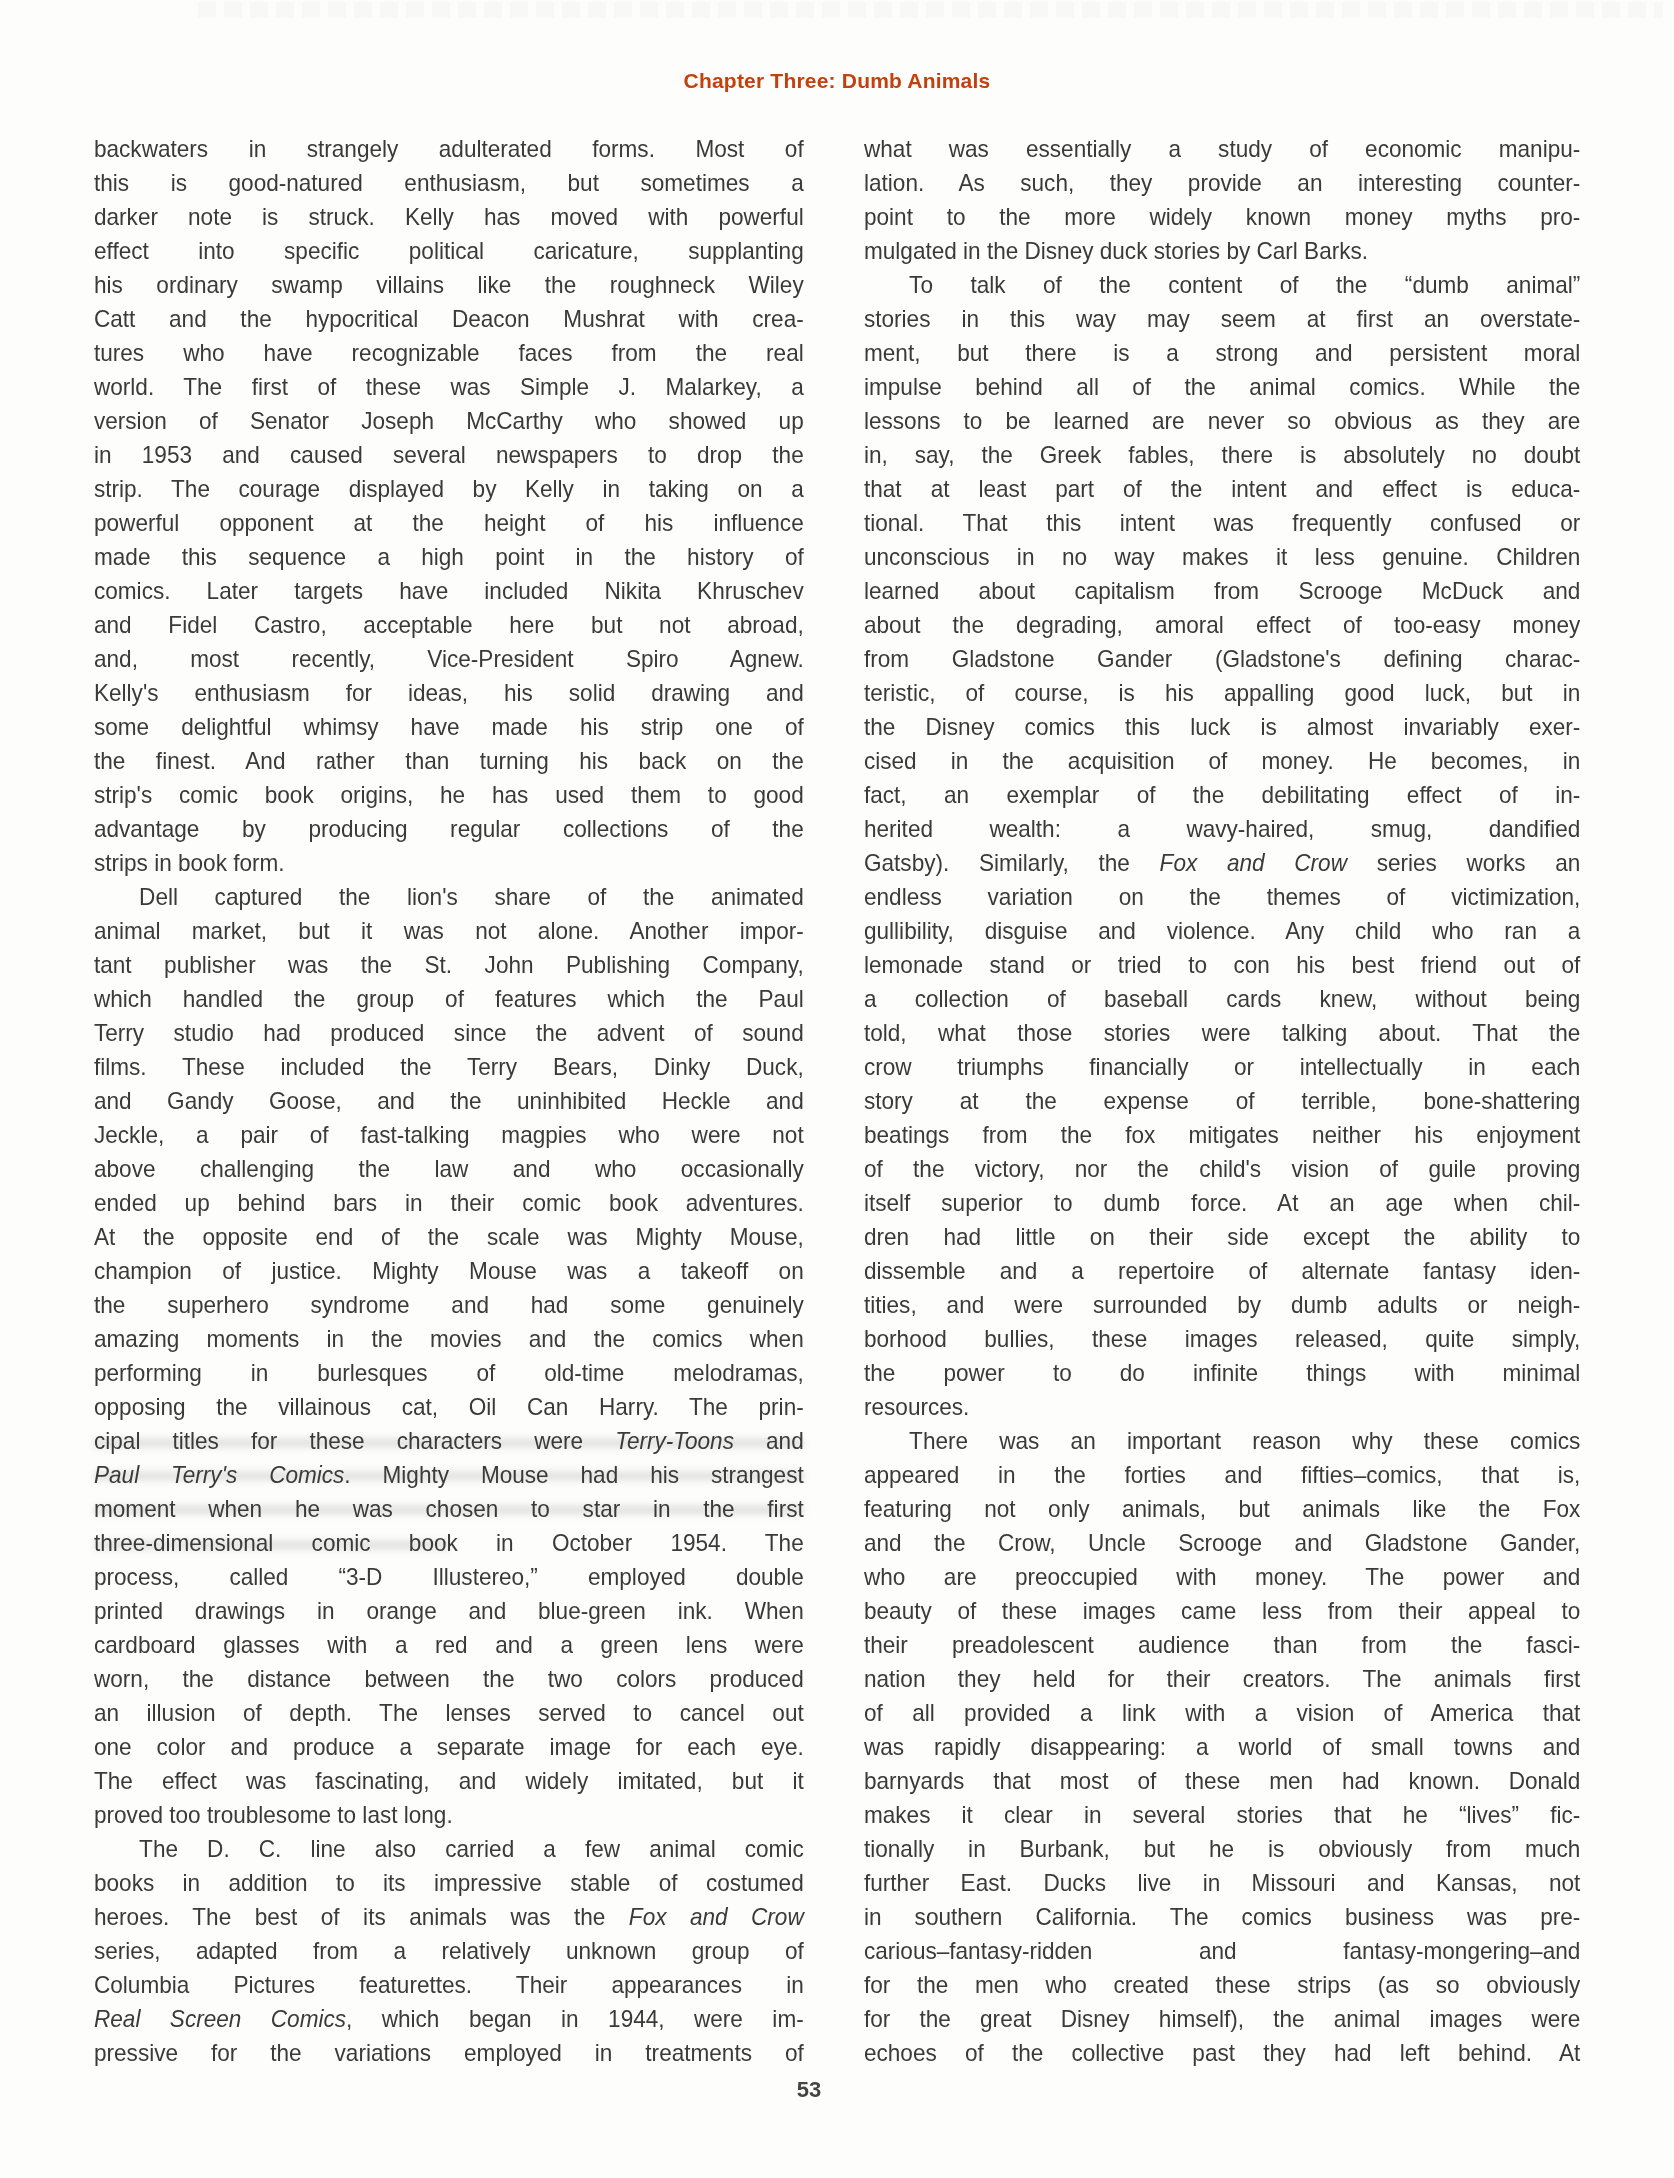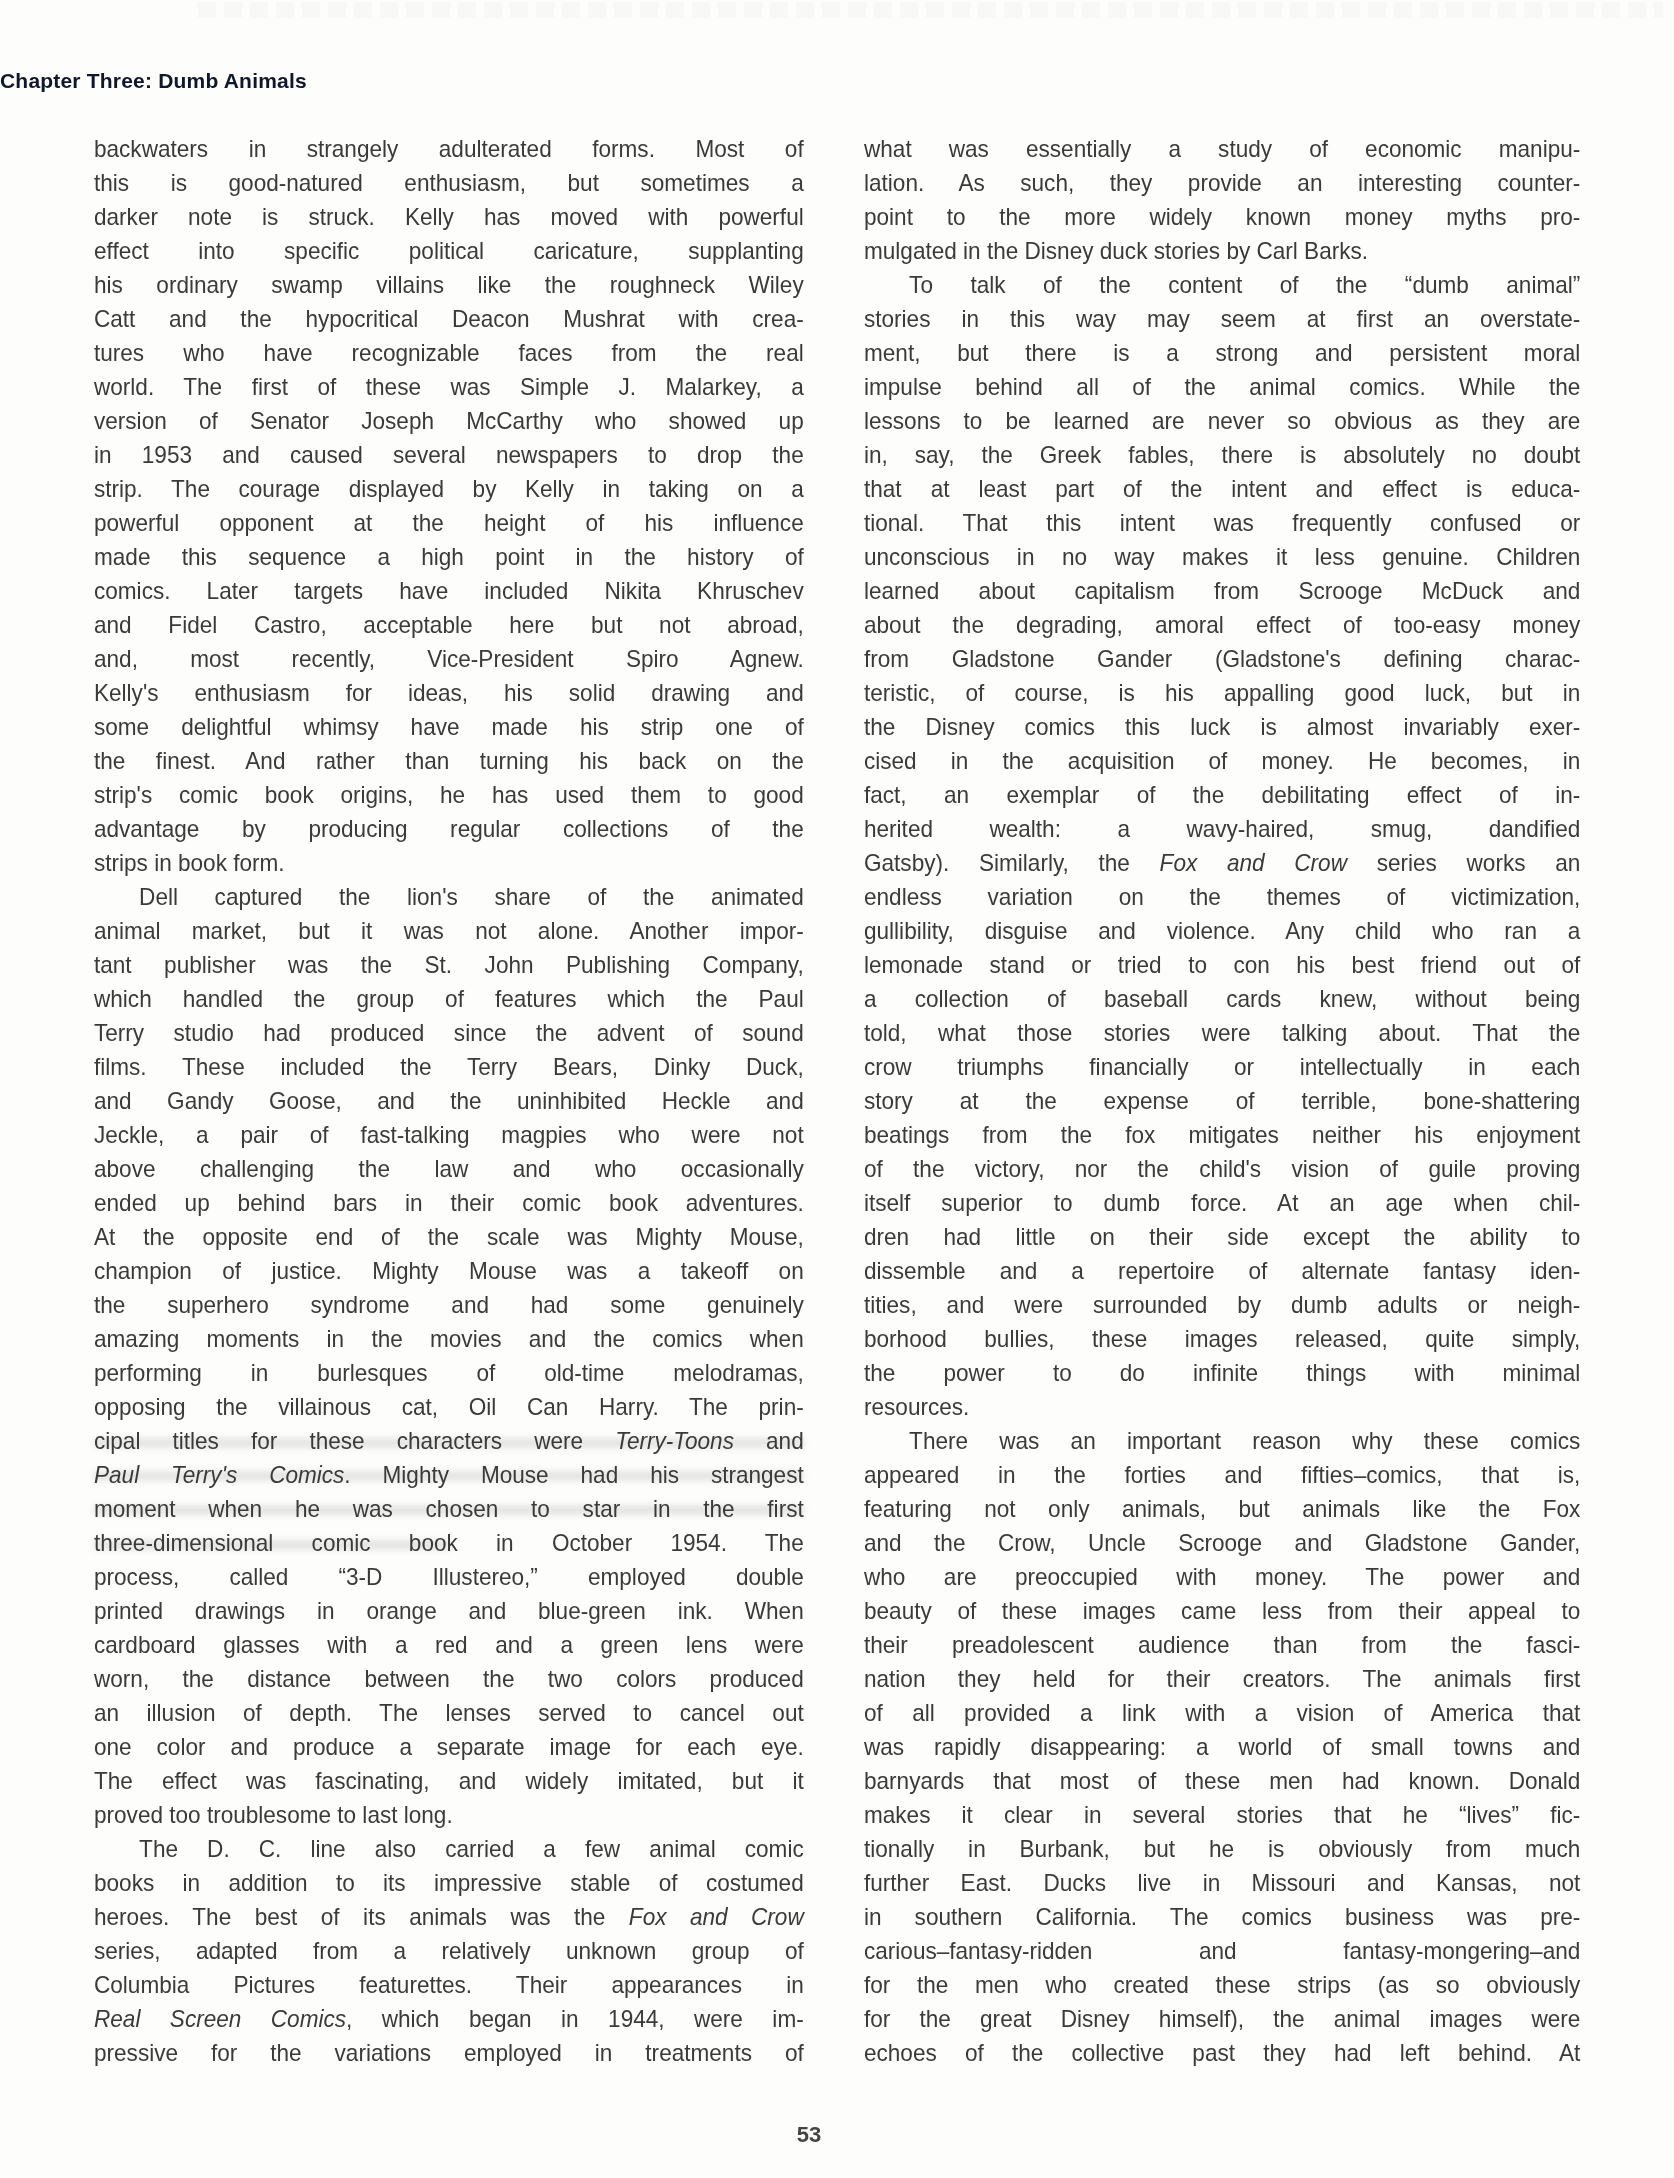--- a/index.html
+++ b/index.html
@@ -11,21 +11,22 @@
     font-family: "Liberation Sans", "DejaVu Sans", sans-serif;
     color: #3a3a3a;
   }
   .ghost {
     position: absolute; left: 198px; top: 2px; width: 1465px; height: 16px;
     background: repeating-linear-gradient(90deg, rgba(0,0,0,0.035) 0 18px, transparent 18px 26px);
     opacity: 0.6;
   }
   .running-head {
     position: absolute; top: 69px; left: 0; width: 1674px;
-    font-size: 21px; font-weight: bold; color: #0f172a;
+    text-align: center;
+    font-size: 21px; font-weight: bold; color: #c2410c;
     letter-spacing: 0.2px;
   }
   .column {
     position: absolute; top: 132px;
     width: 710px;
     font-size: 24px;
     line-height: 34px;
     transform: scaleX(0.94);
   }
   .col-left  { left: 94px;  transform-origin: 0 0; width: 755px; }
@@ -35,21 +36,21 @@
     white-space: nowrap;
     text-align: justify;
     text-align-last: justify;
     height: 34px;
   }
   .line.last { text-align-last: left; }
   .line.indent { padding-left: 48px; }
   .it { font-style: italic; }
   .page-number {
     position: absolute; top: 2077px; left: 0; width: 1618px;
-    text-align: center; font-size: 22px; font-weight: bold; color: #444; margin-top: 45px;
+    text-align: center; font-size: 22px; font-weight: bold; color: #444;
   }
   .highlight {
     position: absolute; left: 94px; width: 710px; height: 10px;
     background: rgba(120,120,120,0.18); filter: blur(3px);
   }
 </style>
 </head>
 <body>
 
 <div class="ghost"></div>

